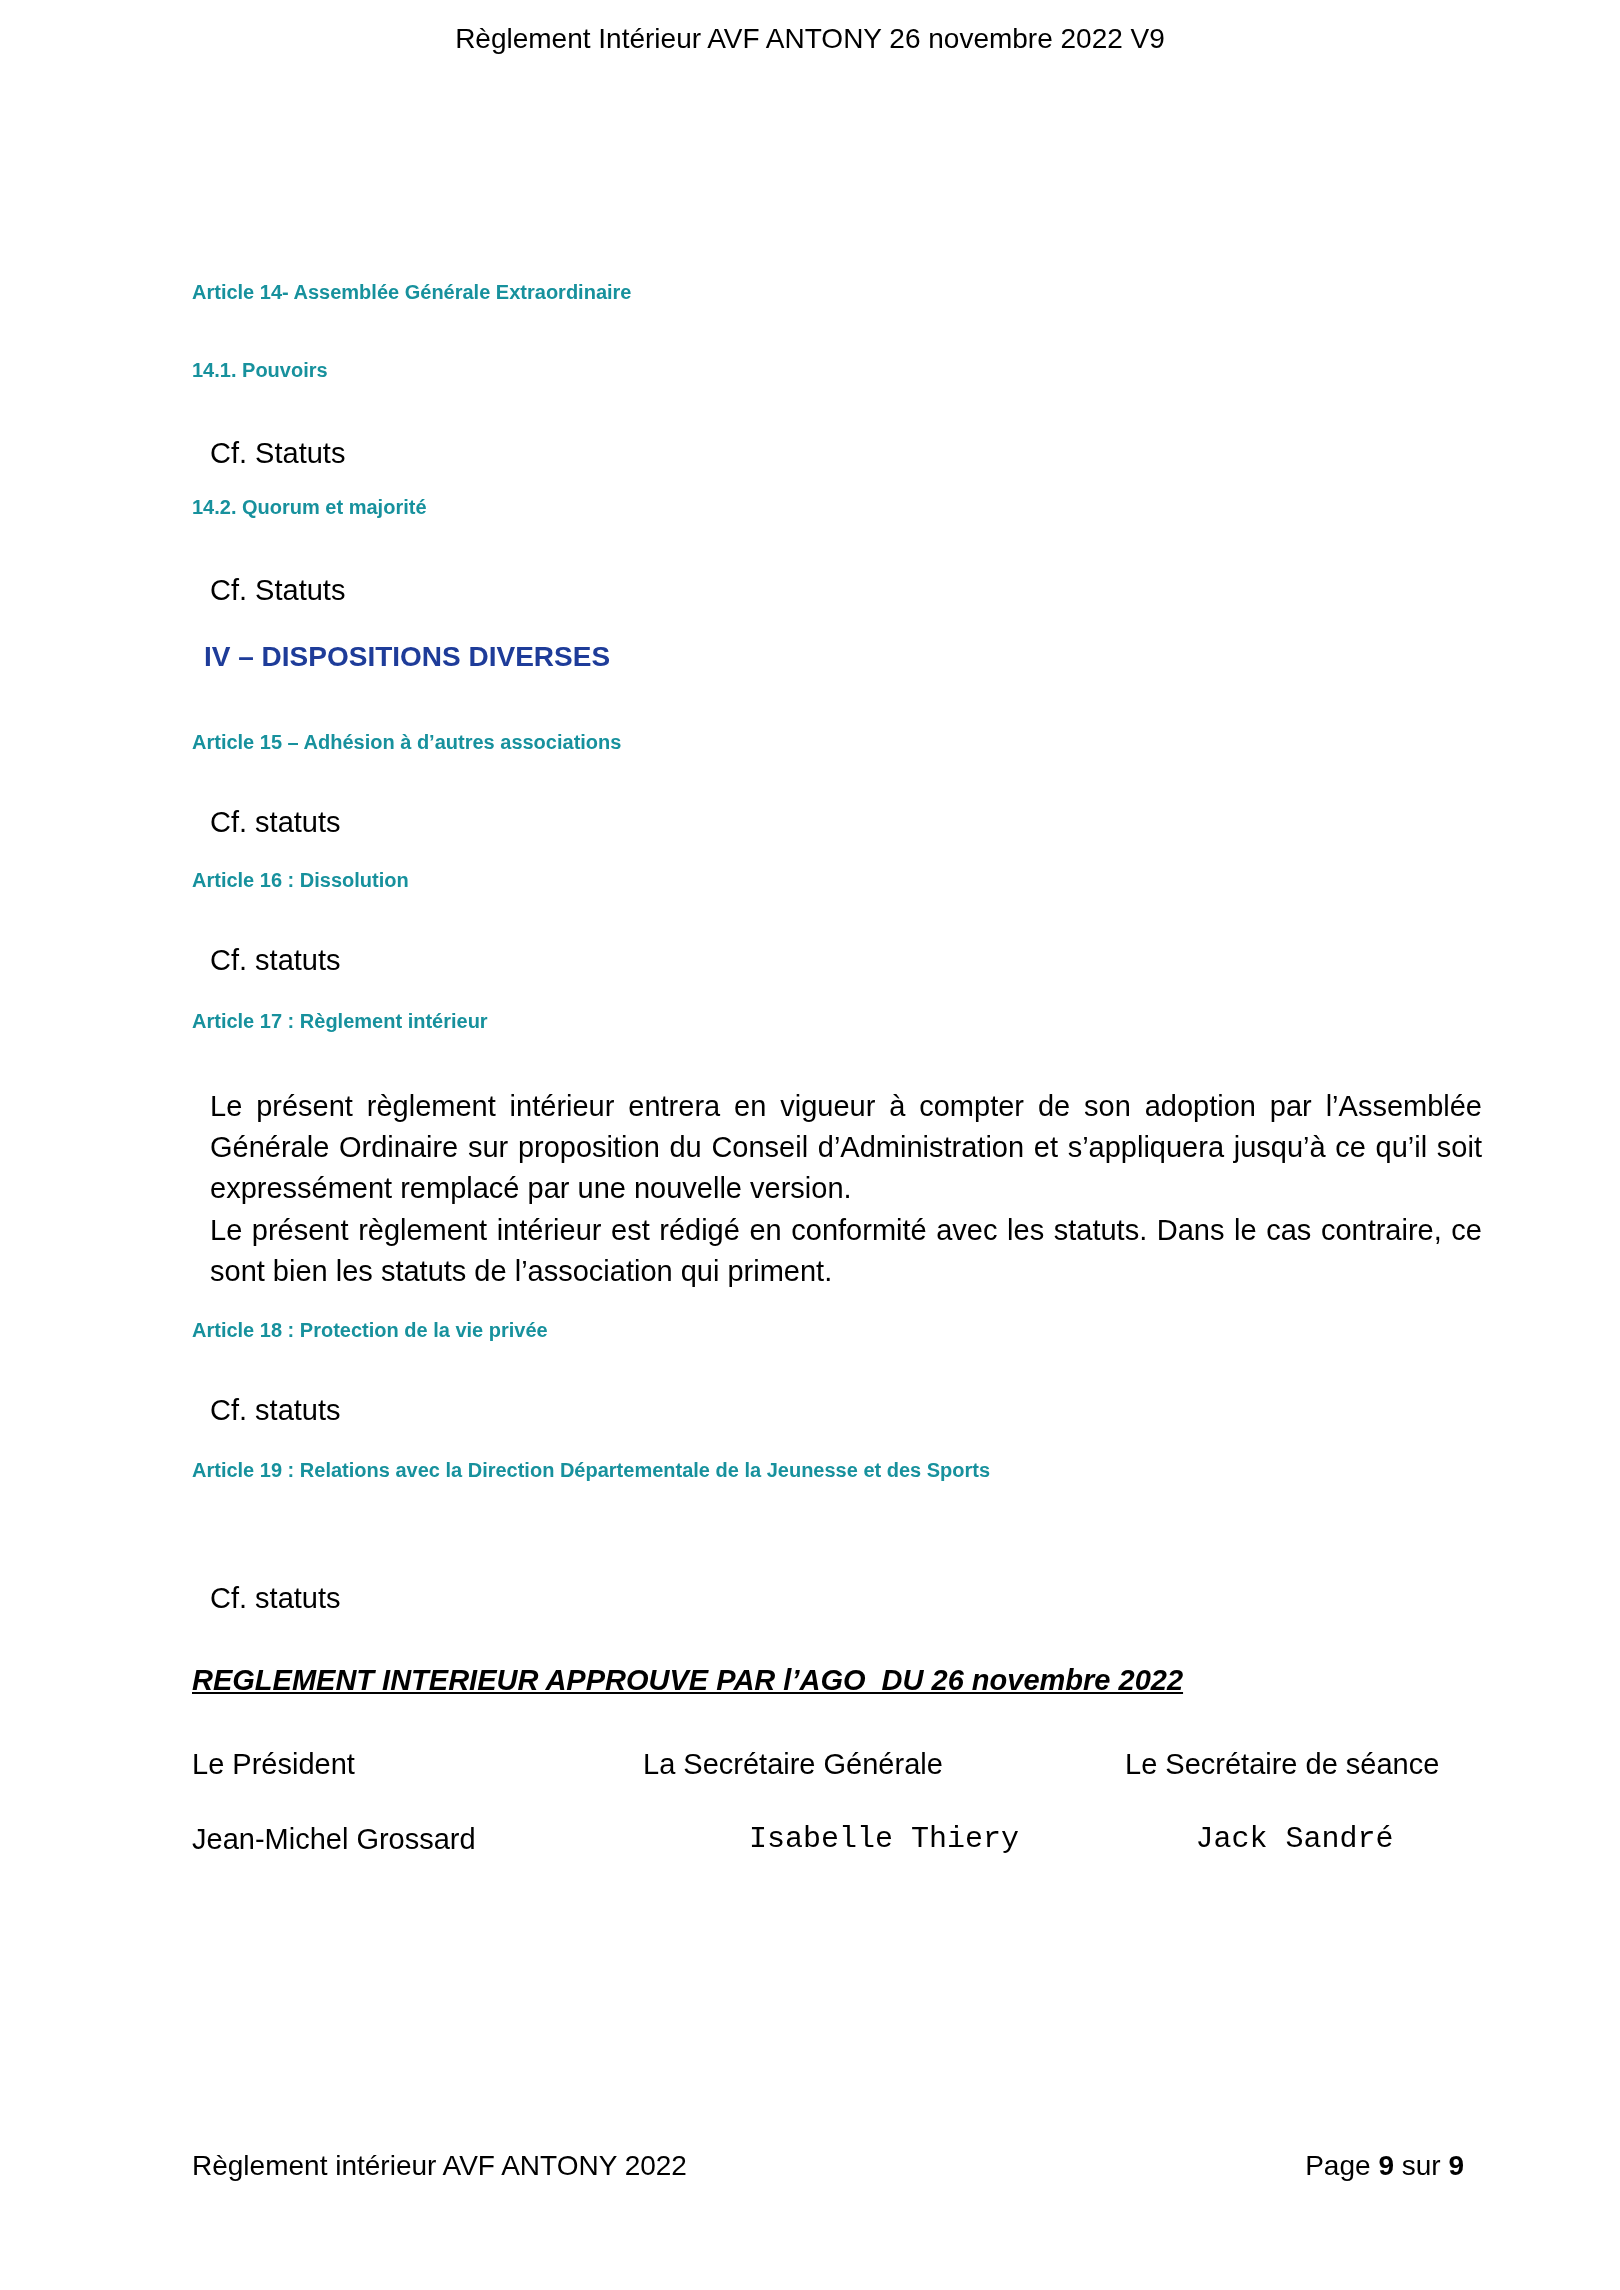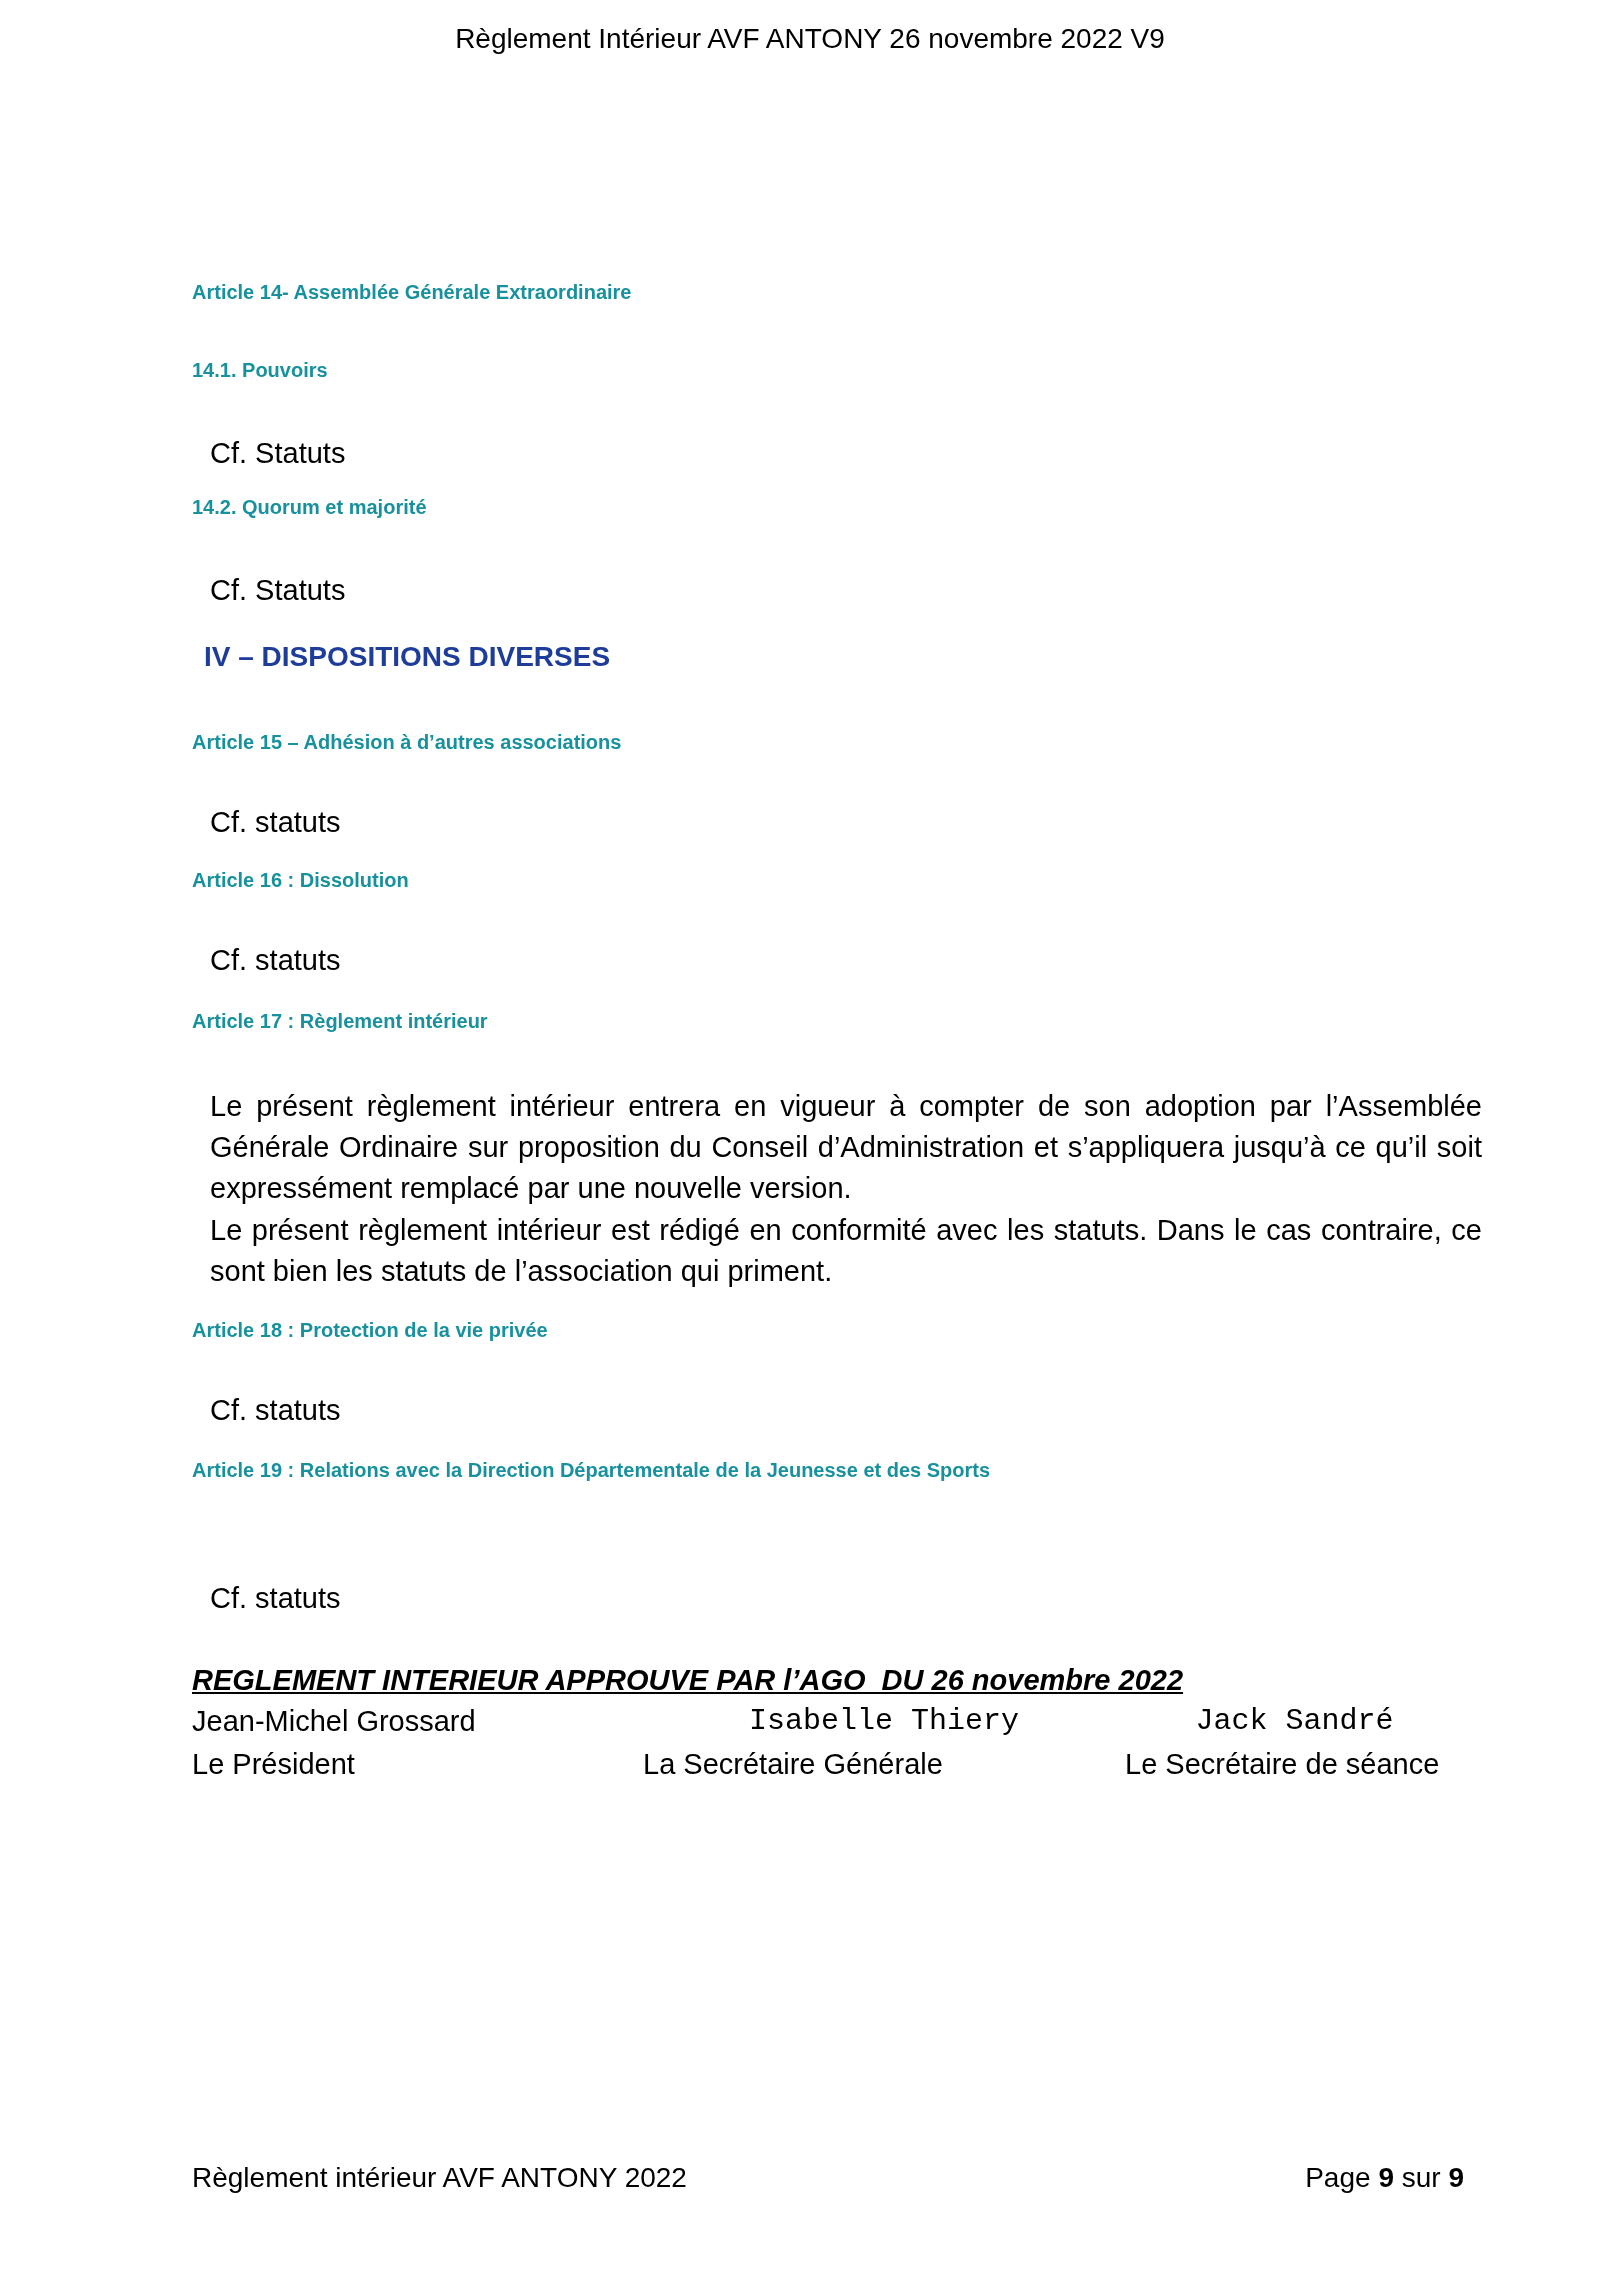--- a/index.html
+++ b/index.html
@@ -44,21 +44,21 @@
   .sig-col-3 { width: 339px; text-align: left; }
   .sig-name-serif {
     font-family: Liberation Mono, monospace;
     font-size: 30px; text-align: center;
   }
   .sig-name-serif.col3 { text-align: center; }
 
   .doc-footer {
     position: absolute; top: 2148px; left: 192px; width: 1272px;
     display: flex; justify-content: space-between;
-    font-size: 28px; line-height: 1.3; margin-top: 12px;
+    font-size: 28px; line-height: 1.3;
   }
   .page-num { font-weight: bold; }
 </style>
 </head>
 <body>
 
 <div class="page" style="--teal: #17919D; --blue: #1E3C99;">
 
   <div class="doc-header">Règlement Intérieur AVF ANTONY 26 novembre 2022 V9</div>
 
@@ -88,21 +88,21 @@
   <h2 class="abs article-heading justified" style="top:1455px;">Article 19 : Relations avec la Direction Départementale de la Jeunesse et des Sports</h2>
   <p class="abs body-text" style="top:1560px;">Cf. statuts</p>
 
   <p class="abs approval-heading" style="top:1664px;">REGLEMENT INTERIEUR APPROUVE PAR l’AGO  DU 26 novembre 2022</p>
 
   <div class="abs sig-row" style="top:1745px;">
     <div class="sig-col sig-col-1">Le Président</div>
     <div class="sig-col sig-col-2">La Secrétaire Générale</div>
     <div class="sig-col sig-col-3">Le Secrétaire de séance</div>
   </div>
-  <div class="abs sig-row" style="top:1702px;justify-content:flex-end;">
+  <div class="abs sig-row" style="top:1820px;justify-content:flex-end;">
     <div class="sig-col sig-col-1">Jean-Michel Grossard</div>
     <div class="sig-col sig-col-2 sig-name-serif">Isabelle Thiery</div>
     <div class="sig-col sig-col-3 sig-name-serif col3">Jack Sandré</div>
   </div>
 
   <div class="doc-footer">
     <span>Règlement intérieur AVF ANTONY 2022</span>
     <span>
       <span>Page</span>&nbsp;<span class="page-num">9</span><span style="white-space:pre;"> sur </span><span class="page-num">9</span>
     </span>

